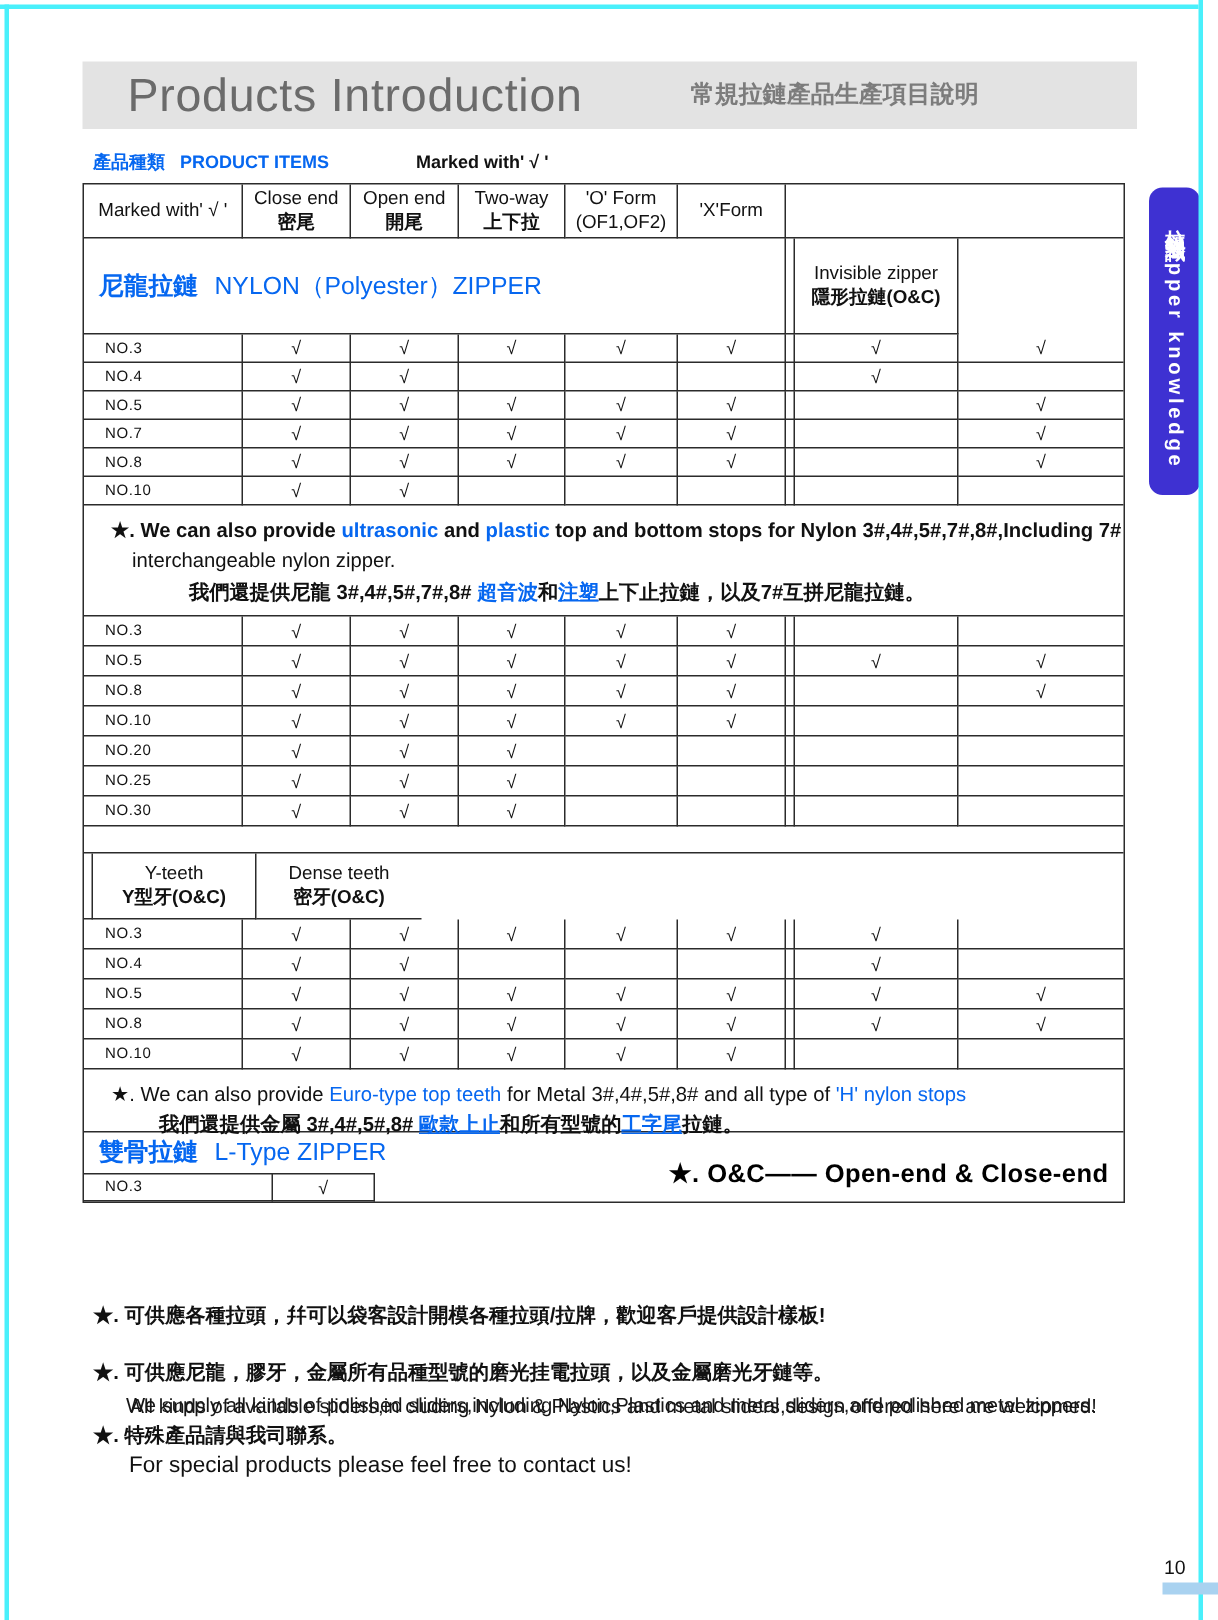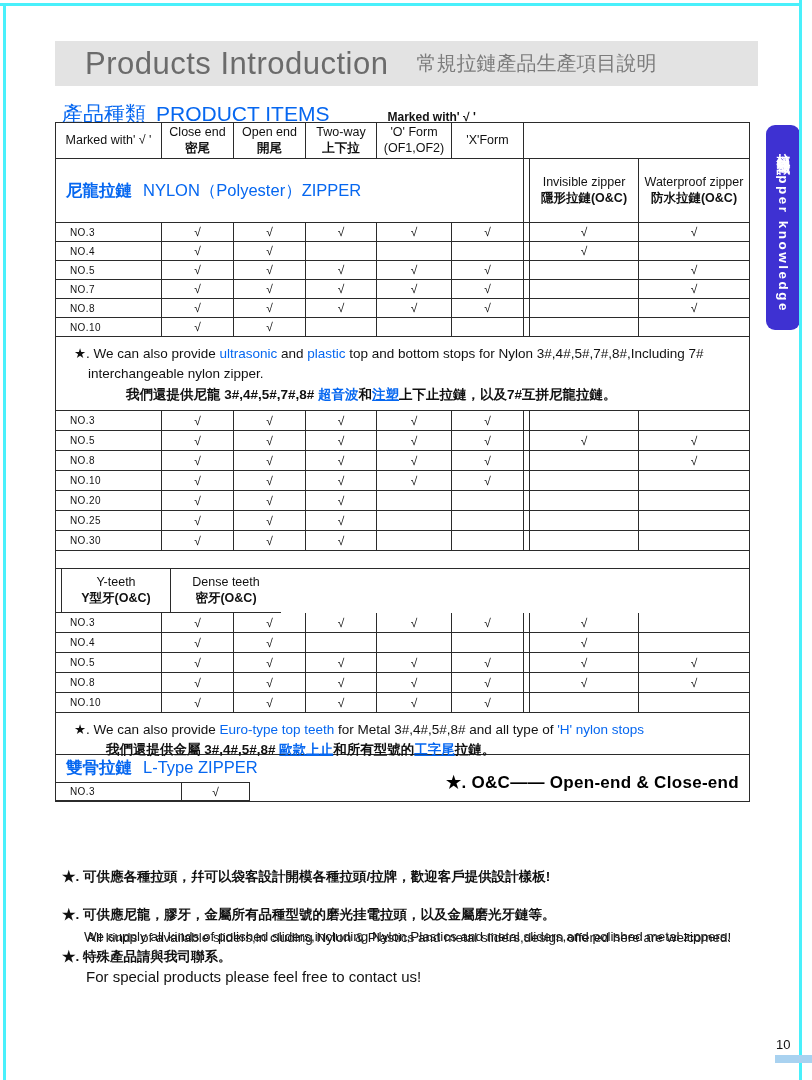--- a/index.html
+++ b/index.html
@@ -4,26 +4,26 @@
 <style>
   html,body{margin:0;padding:0;background:#fff;}
   .page{position:relative;width:812px;height:1080px;background:#fff;overflow:hidden;
         font-family:"Liberation Sans",sans-serif;color:#111;}
   
   .cyan-top{position:absolute;left:0;top:3px;width:799px;height:3px;background:#49f0fb;}
   .cyan-left{position:absolute;left:3px;top:3px;width:3px;height:1077px;background:#49f0fb;}
   .cyan-right{position:absolute;left:799px;top:0;width:3px;height:1080px;background:#49f0fb;z-index:6;}
   
   .banner{position:absolute;left:55px;top:41px;width:703px;height:45px;background:#e3e3e3;
-          display:flex;align-items:center;}
+          display:flex;align-items:center;gap:20px;}
   .banner-en{font-size:31px;color:#6b6b6b;margin-left:30px;letter-spacing:.5px;}
-  .banner-zh{font-size:20px;color:#7c7c7c;margin-left:28px;font-weight:normal;}
+  .banner-zh{font-size:16px;color:#7c7c7c;margin-left:52px;font-weight:bold;}
   
   .section-head{position:absolute;left:62px;top:100px;display:flex;align-items:baseline;}
-  .sh-blue{color:#0667f0;font-size:21px;font-weight:normal;}
+  .sh-blue{color:#0667f0;font-size:12px;font-weight:bold;}
   .sh-blue .en{margin-left:10px;}
   .sh-marked{margin-left:58px;font-size:12px;font-weight:bold;color:#111;}
   
   .side-tab{position:absolute;left:766px;top:125px;width:34px;height:205px;background:#3e31d2;
             border-radius:9px;z-index:2;display:flex;align-items:center;justify-content:center;}
   .side-tab span{writing-mode:vertical-rl;text-orientation:mixed;color:#fff;font-size:13.5px;
             letter-spacing:2.5px;font-weight:bold;white-space:nowrap;}
   
   .ptable{position:absolute;left:55px;top:122px;width:693px;border:1.8px solid #2b2b2b;
           box-sizing:content-box;background:#fff;}
@@ -117,24 +117,20 @@
       <div class="trow" style="height: 64px;">
         <div class="cell title-cell" style="width: 468px;">
           <span class="title-zh">尼龍拉鏈</span>
           <span class="title-en">NYLON（Polyester）ZIPPER</span>
         </div>
         <div class="cell divider" style="width: 6px;"></div>
         <div class="cell hcell" style="width: 109px;">
           <div>Invisible zipper</div>
           <div class="zh">隱形拉鏈(O&amp;C)</div>
         </div>
-        <div class="cell hcell last" style="width: 110px;">
-          <div>Waterproof zipper</div>
-          <div class="zh">防水拉鏈(O&amp;C)</div>
-        </div>
       </div>
       <div class="trow" style="height: 19px;">
         <div class="cell label-cell" style="width: 106px;">NO.3</div>
         <div class="cell mark-cell" style="width: 72px;">√</div>
         <div class="cell mark-cell" style="width: 72px;">√</div>
         <div class="cell mark-cell" style="width: 71px;">√</div>
         <div class="cell mark-cell" style="width: 75px;">√</div>
         <div class="cell mark-cell" style="width: 72px;">√</div>
         <div class="cell divider" style="width: 6px;"></div>
         <div class="cell mark-cell" style="width: 109px;">√</div>
@@ -190,21 +186,21 @@
         <div class="cell mark-cell" style="width: 72px;">√</div>
         <div class="cell mark-cell" style="width: 71px;"></div>
         <div class="cell mark-cell" style="width: 75px;"></div>
         <div class="cell mark-cell" style="width: 72px;"></div>
         <div class="cell divider" style="width: 6px;"></div>
         <div class="cell mark-cell" style="width: 109px;"></div>
         <div class="cell mark-cell last" style="width: 110px;"></div>
       </div>
       <div class="trow" style="height: 74px;">
         <div class="cell note-cell last" style="width: 693px;">
-          <div class="note-line" style="padding-left: 0px;"><span class="seg-k">★. We can also provide </span><span class="seg-b">ultrasonic</span><span class="seg-k"> and </span><span class="seg-b">plastic</span><span class="seg-k"> top and bottom stops for Nylon 3#,4#,5#,7#,8#,Including 7#</span></div>
+          <div class="note-line" style="padding-left: 0px; font-weight: bold;"><span class="seg-k">★. We can also provide </span><span class="seg-b">ultrasonic</span><span class="seg-k"> and </span><span class="seg-b">plastic</span><span class="seg-k"> top and bottom stops for Nylon 3#,4#,5#,7#,8#,Including 7#</span></div>
           <div class="note-line" style="padding-left: 14px;"><span class="seg-k">interchangeable nylon zipper.</span></div>
           <div class="note-line" style="padding-left: 52px;"><span class="seg-k zh">我們還提供尼龍 3#,4#,5#,7#,8# </span><span class="seg-b zh">超音波</span><span class="seg-k zh">和</span><span class="seg-bu zh">注塑</span><span class="seg-k zh">上下止拉鏈，以及7#互拼尼龍拉鏈。</span></div>
         </div>
       </div>
       <div class="trow" style="height: 20px;">
         <div class="cell label-cell" style="width: 106px;">NO.3</div>
         <div class="cell mark-cell" style="width: 72px;">√</div>
         <div class="cell mark-cell" style="width: 72px;">√</div>
         <div class="cell mark-cell" style="width: 71px;">√</div>
         <div class="cell mark-cell" style="width: 75px;">√</div>

